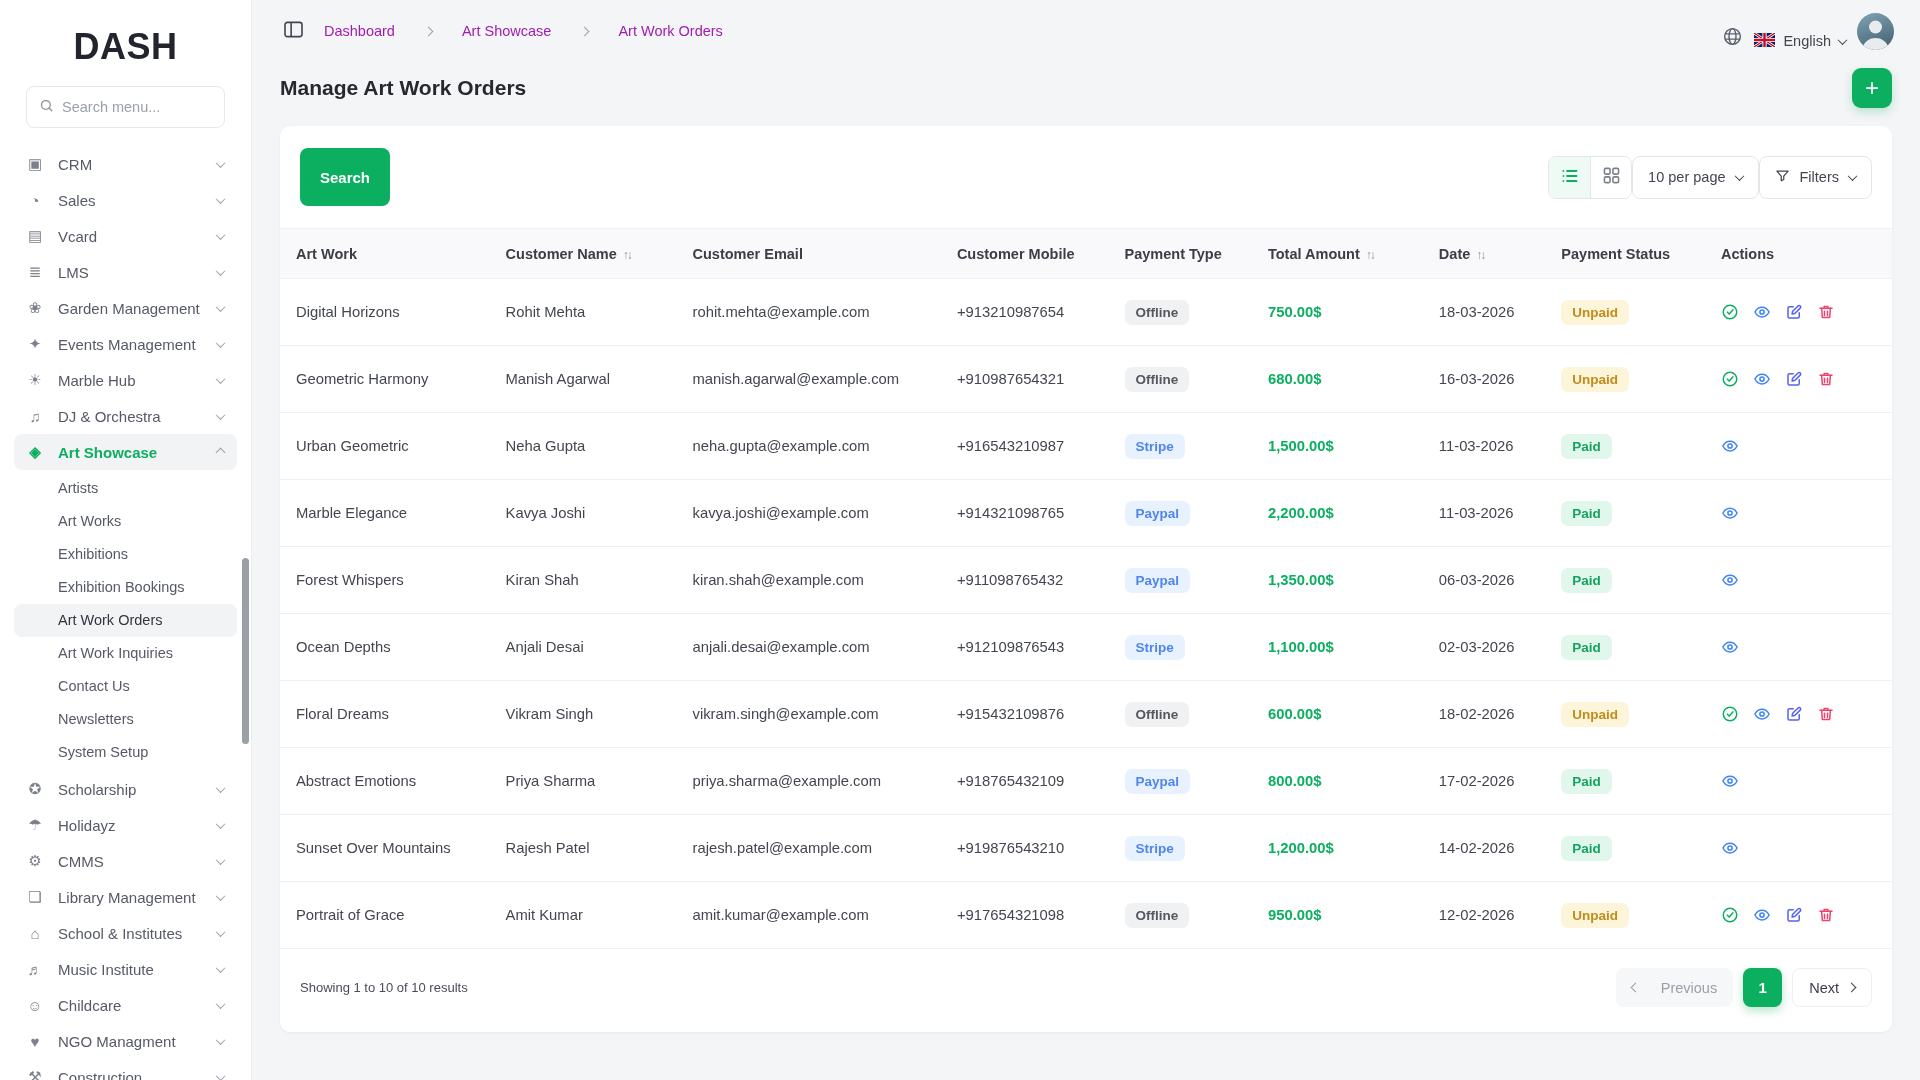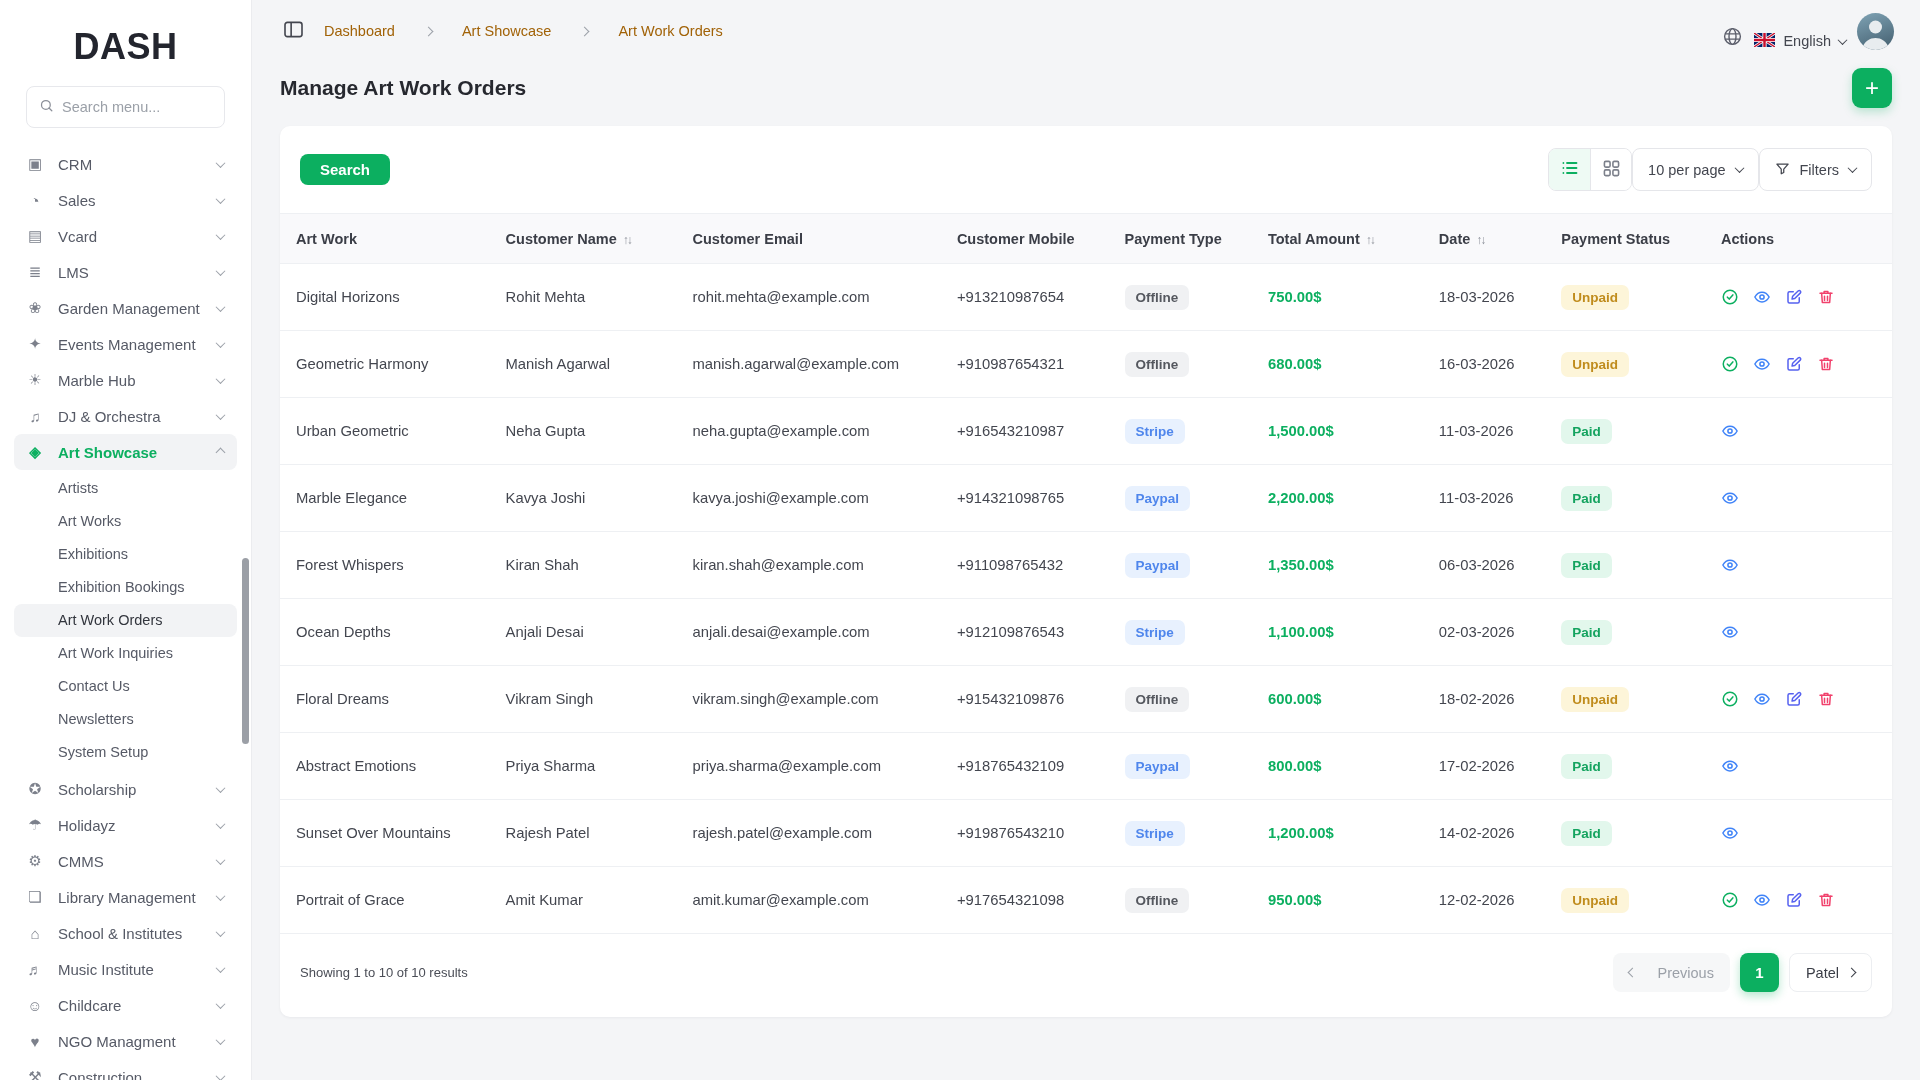--- a/index.html
+++ b/index.html
@@ -25,40 +25,40 @@
 .nav-item.active .nav-ico{color:var(--primary);}
 .nav-sub{padding:2px 0;}
 .nav-sub-item{height:33px;line-height:33px;margin:0 14px;padding-left:44px;border-radius:8px;color:#565a66;font-size:14.5px;cursor:pointer;white-space:nowrap;}
 .nav-sub-item.active{background:#f2f3f5;color:#32353d;}
 .side-scroll{position:absolute;top:558px;right:2px;width:7px;height:186px;border-radius:4px;background:#9b9fa6;cursor:grab;}
 
 
 .main{flex:1;display:flex;flex-direction:column;height:100%;overflow:hidden;}
 .topbar{display:flex;align-items:center;height:62px;padding:0 26px;gap:16px;flex:none;}
 .toggle-btn{display:flex;align-items:center;justify-content:center;width:30px;height:30px;background:transparent;border:0;cursor:pointer;color:#43464f;}
-.breadcrumb{display:flex;align-items:center;gap:30px;font-size:14.5px;color:#a16207;}
+.breadcrumb{display:flex;align-items:center;gap:30px;font-size:14.5px;color:#a21caf;}
 .breadcrumb a{cursor:pointer;}
 .breadcrumb .cv{color:#9ba0a8;}
 .top-right{margin-left:auto;display:flex;align-items:flex-end;gap:11px;}
 .globe-btn{background:none;border:0;cursor:pointer;display:flex;align-items:center;}
 .lang{display:flex;align-items:center;gap:8px;font-size:14.5px;color:#43464f;cursor:pointer;}
 .avatar{width:37px;height:37px;border-radius:50%;overflow:hidden;background:linear-gradient(160deg,#7fa3b5,#425d6d);display:flex;align-items:flex-end;justify-content:center;cursor:pointer;}
 
 
 .content{flex:1;padding:6px 28px 0;overflow:hidden;}
 .page-head{display:flex;align-items:center;justify-content:space-between;margin:0 0 18px;}
 .page-title{font-size:21px;font-weight:700;color:#26282f;}
 .add-btn{width:40px;height:40px;border-radius:9px;background:var(--primary);color:#fff;border:0;font-size:24px;line-height:1;cursor:pointer;display:flex;align-items:center;justify-content:center;box-shadow:0 4px 10px rgba(12,175,96,.25);}
 .card{background:#fff;border-radius:10px;box-shadow:0 1px 3px rgba(20,20,40,.05);}
 .toolbar{display:flex;align-items:center;justify-content:space-between;padding:22px 20px;}
 .search-group{display:flex;align-items:center;gap:13px;}
 .tb-search{display:flex;align-items:center;gap:9px;width:316px;height:43px;border:1px solid #e5e6ea;border-radius:8px;padding:0 13px;}
 .tb-search input{border:0;outline:0;flex:1;min-width:0;font:inherit;font-size:14.5px;color:#43464f;}
 .tb-search input::placeholder{color:#9ba0a8;}
-.btn-primary{height:31px;padding:0 20px;background:var(--primary);color:#fff;border:0;border-radius:8px;font:inherit;font-size:15px;font-weight:600;cursor:pointer;}
+.btn-primary{height:58px;padding:0 20px;background:var(--primary);color:#fff;border:0;border-radius:8px;font:inherit;font-size:15px;font-weight:600;cursor:pointer;}
 .toolbar-right{display:flex;align-items:center;gap:0;}
 .view-toggle{display:flex;border:1px solid #e5e6ea;border-radius:8px;overflow:hidden;}
 .vt-btn{width:41px;height:41px;display:flex;align-items:center;justify-content:center;background:#fff;border:0;cursor:pointer;color:#7c808b;}
 .vt-btn + .vt-btn{border-left:1px solid #e5e6ea;}
 .vt-active{color:var(--primary);background:#eefaf4;}
 .select-box,.filter-btn{display:flex;align-items:center;gap:10px;height:43px;padding:0 15px;border:1px solid #e5e6ea;border-radius:8px;background:#fff;font:inherit;font-size:14.5px;color:#43464f;cursor:pointer;}
 
 
 table{width:100%;border-collapse:collapse;table-layout:fixed;}
 thead th{background:#f9f9fb;border-top:1px solid #eef0f3;border-bottom:1px solid #eef0f3;font-size:14.5px;font-weight:700;color:#3b3e47;text-align:left;height:50px;padding:0 16px;}
@@ -631,21 +631,21 @@
 
         <div class="card-footer">
           <span class="showing">Showing 1 to 10 of 10 results</span>
           <div class="pagination">
             <button class="pg-prev">
               <span class="cv cv-left"></span>
               <span>Previous</span>
             </button>
             <button class="pg-num">1</button>
             <button class="pg-next">
-              <span>Patel</span>
+              <span>Next</span>
               <span class="cv cv-right"></span>
             </button>
           </div>
         </div>
 
       </div>
     </div>
   </div>
 </div>
 

